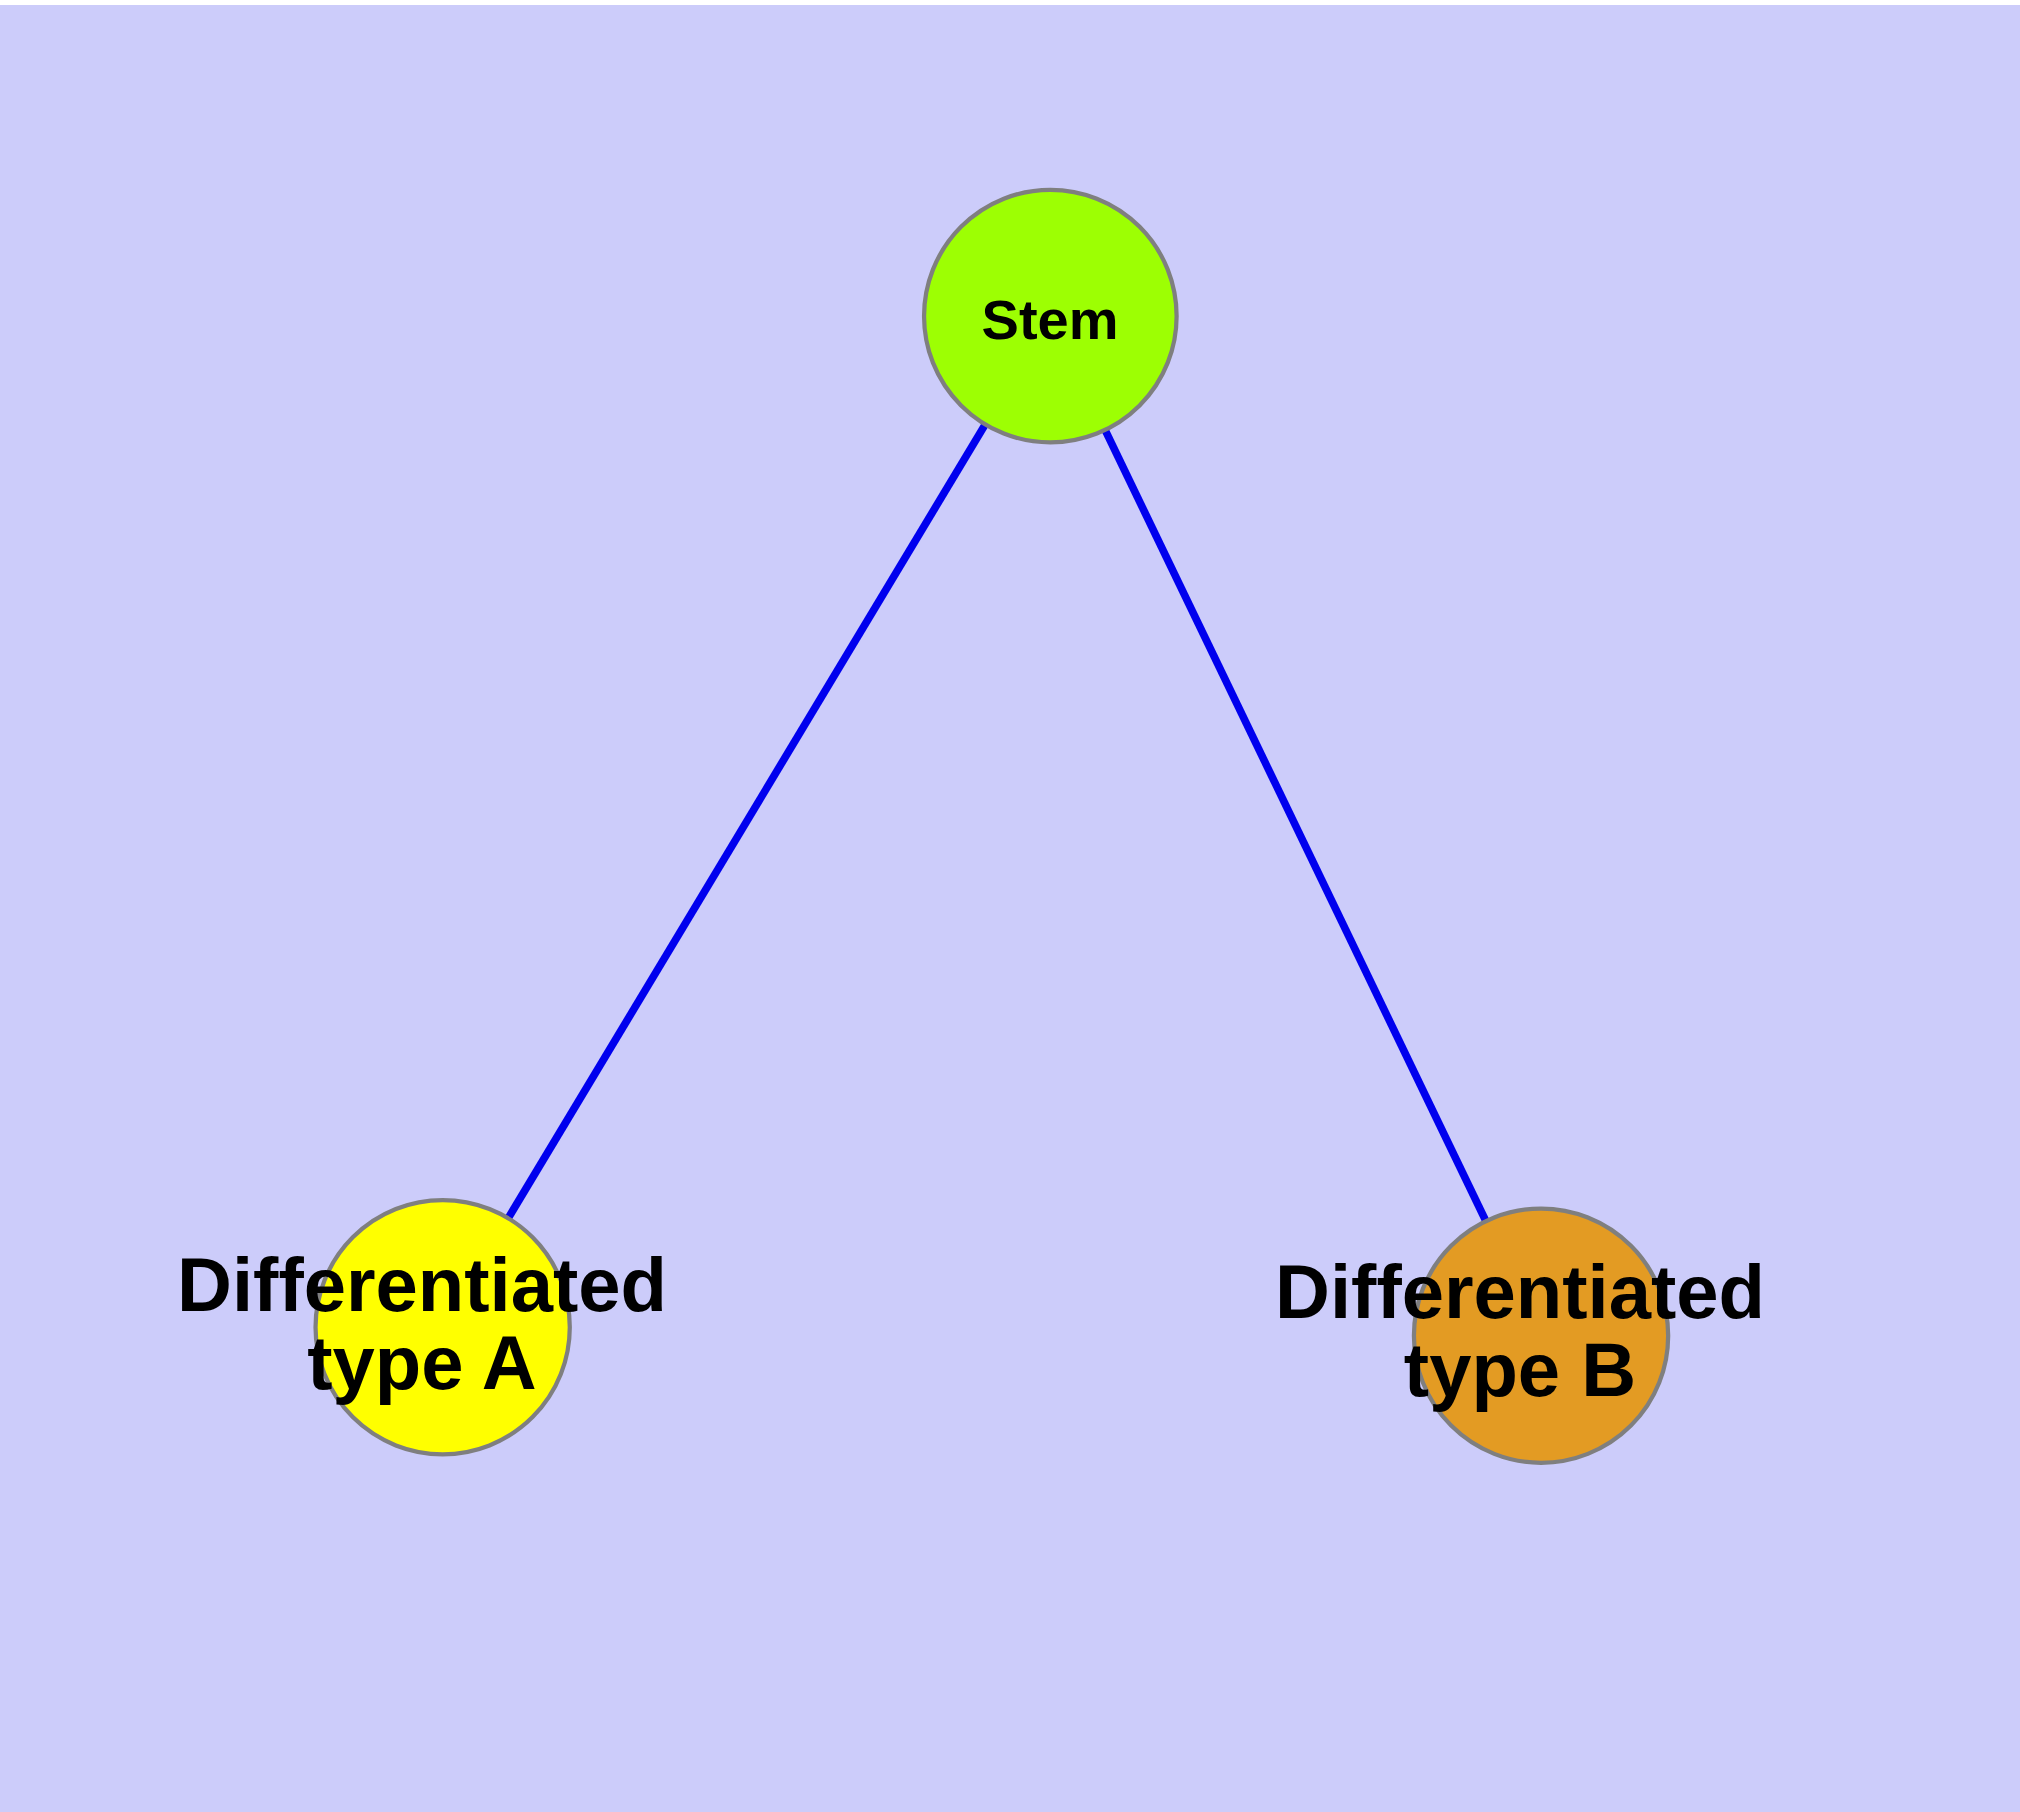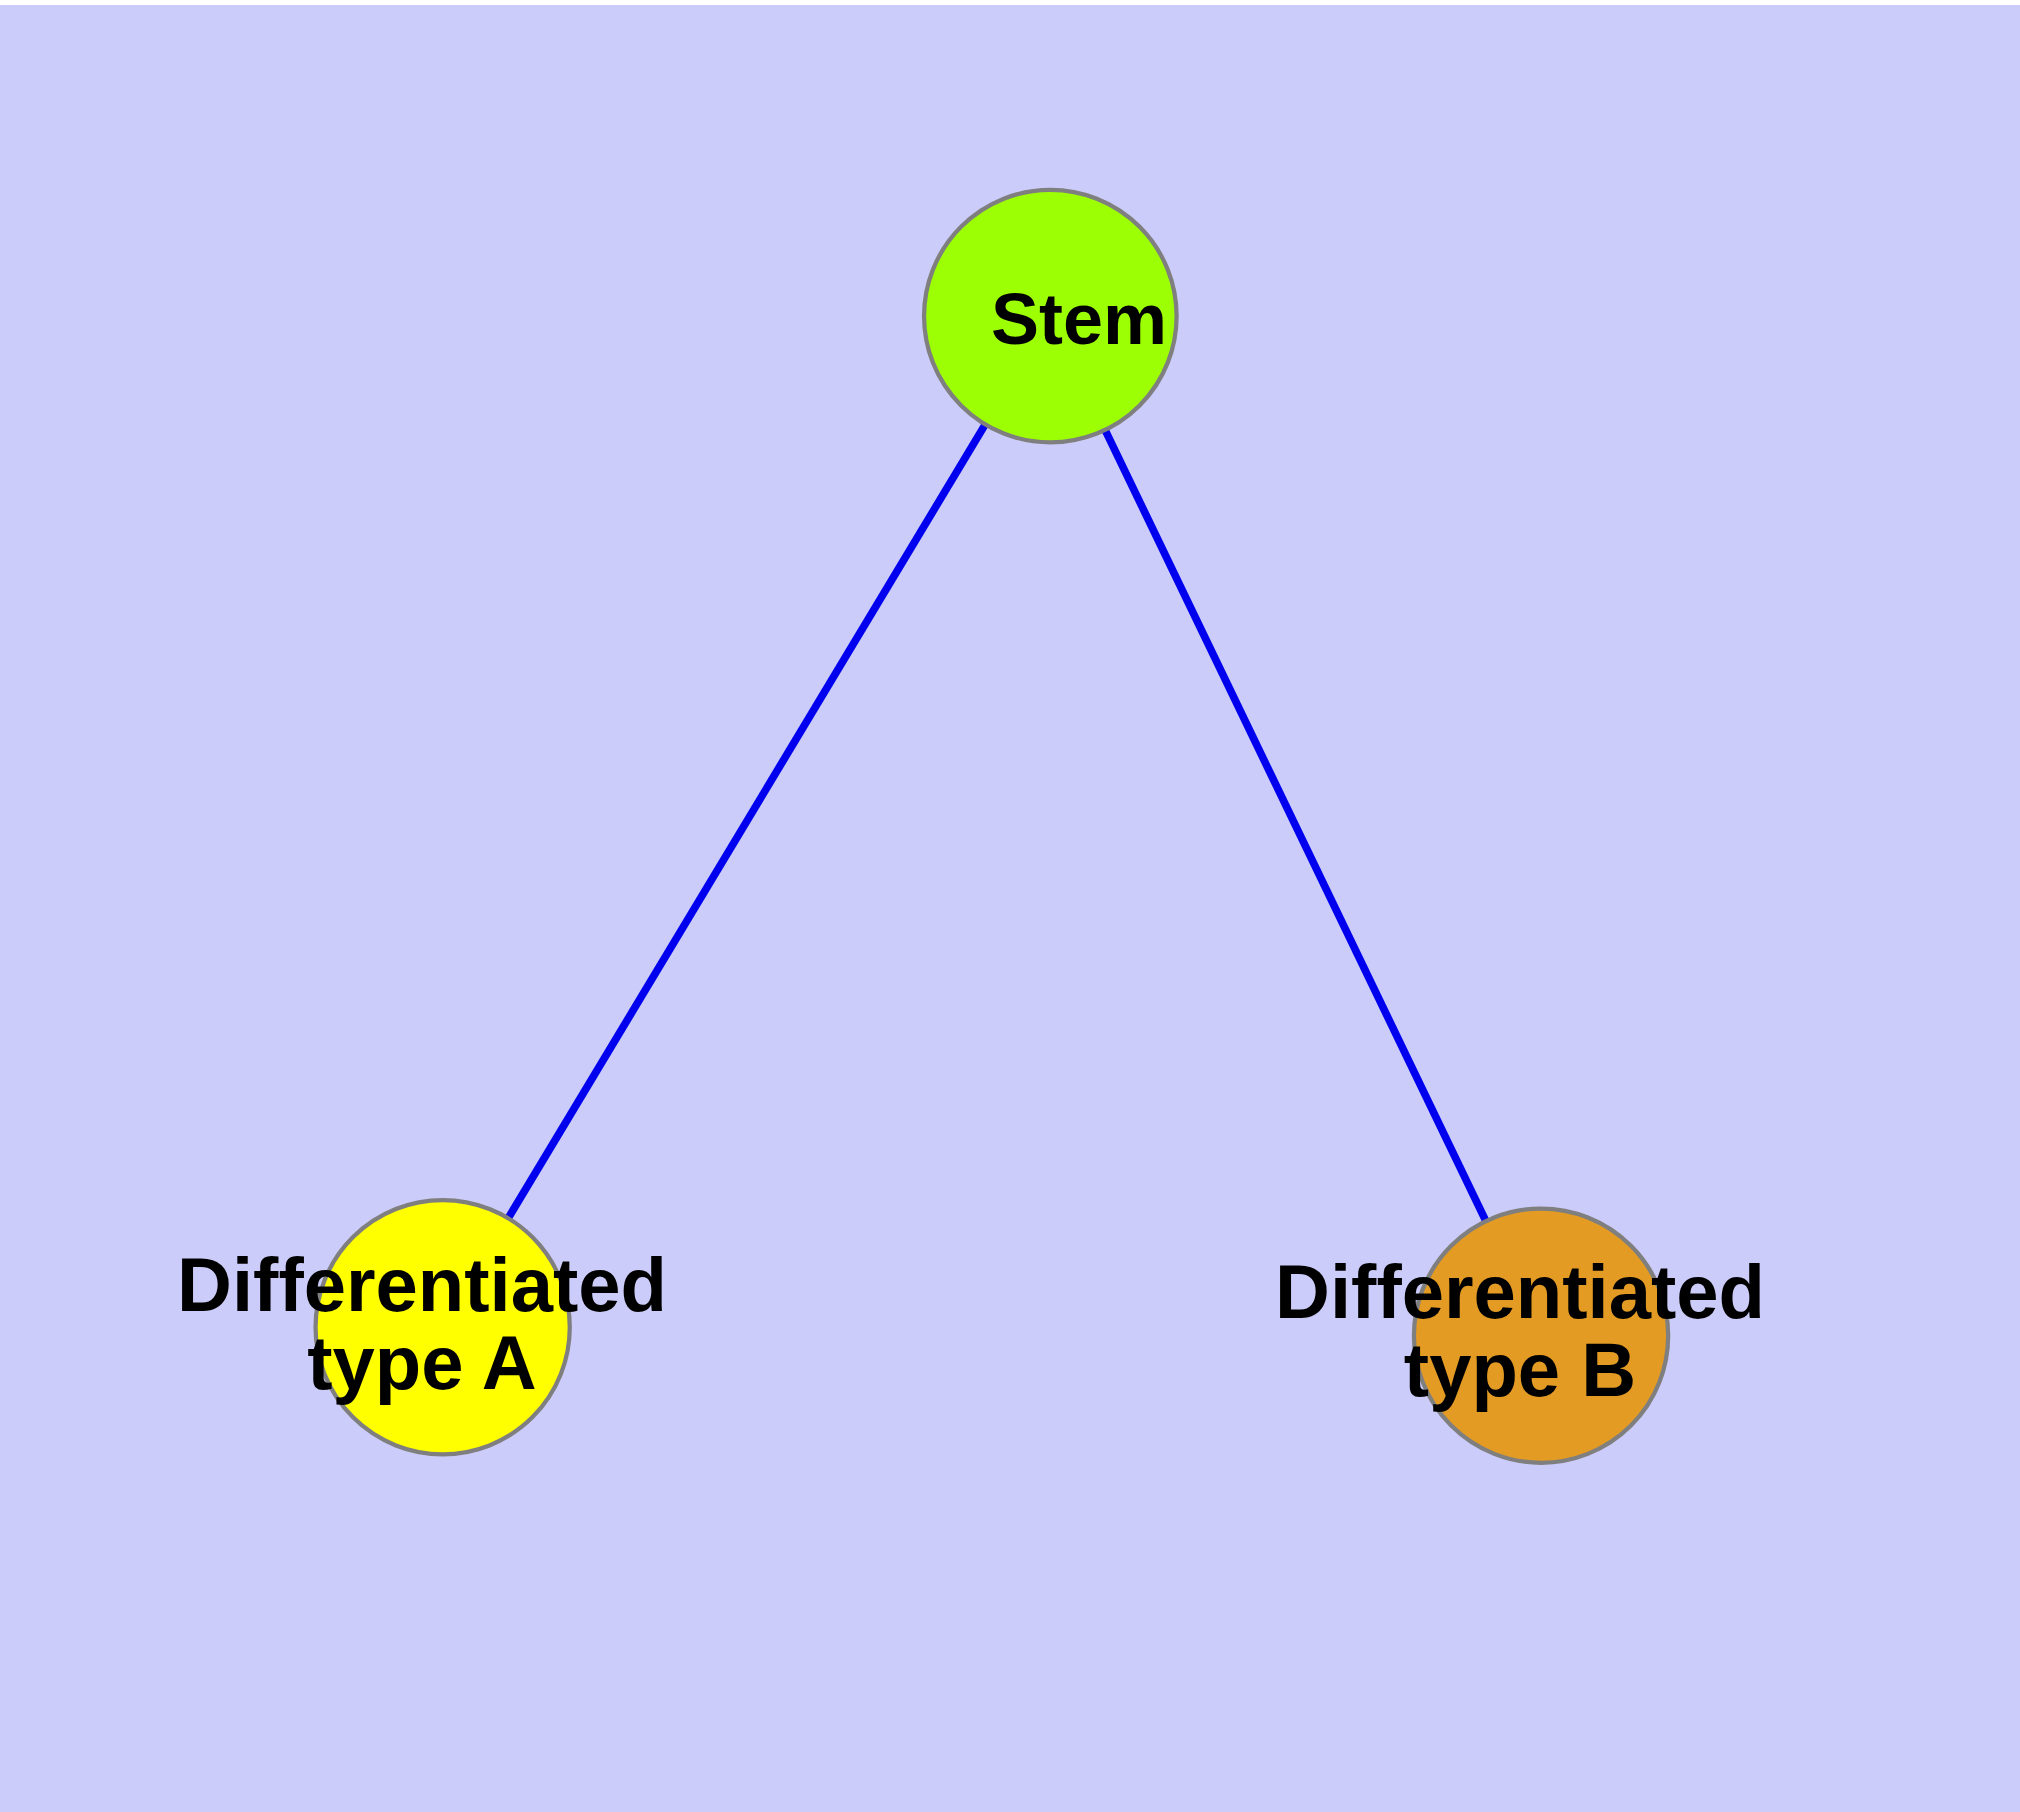--- a/index.html
+++ b/index.html
@@ -58,20 +58,20 @@
       <line id="edge1" stroke="#0000ee" stroke-width="9" stroke-linecap="butt" x1="1239" y1="373" x2="1818" y2="1576"></line>
     </g>
 
     <g>
       <circle id="node0" stroke="#7f7f7f" stroke-width="5" cx="1239" cy="373" r="149" fill="#9dff03"></circle>
       <circle id="node1" stroke="#7f7f7f" stroke-width="5" cx="522" cy="1566" r="150" fill="#ffff00"></circle>
       <circle id="node2" stroke="#7f7f7f" stroke-width="5" cx="1818" cy="1576" r="150" fill="#e39b23"></circle>
     </g>
   </svg>
 
-  <div class="node-label" id="label0" style="left: 1050px; top: 320px; font-size: 72px; color: rgb(0, 0, 0); margin-left: 29px;">Stem</div>
+  <div class="node-label" id="label0" style="left: 1050px; top: 320px; font-size: 56px; color: rgb(0, 0, 0);">Stem</div>
   <div class="node-label" id="label1" style="left: 422px; top: 1324px; font-size: 76px; color: rgb(0, 0, 0);">Differentiated
 type A</div>
   <div class="node-label" id="label2" style="left: 1520px; top: 1331px; font-size: 76px; color: rgb(0, 0, 0);">Differentiated
 type B</div>
 
 </div>
 
 
 </body></html>

